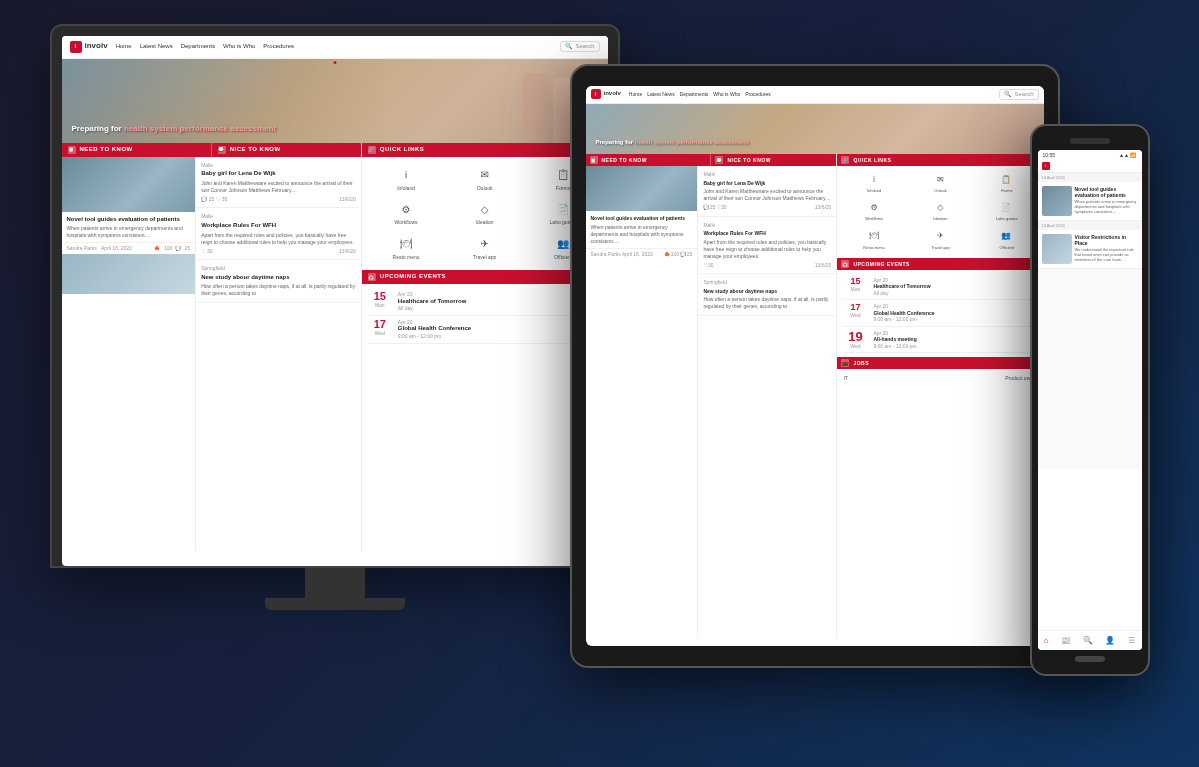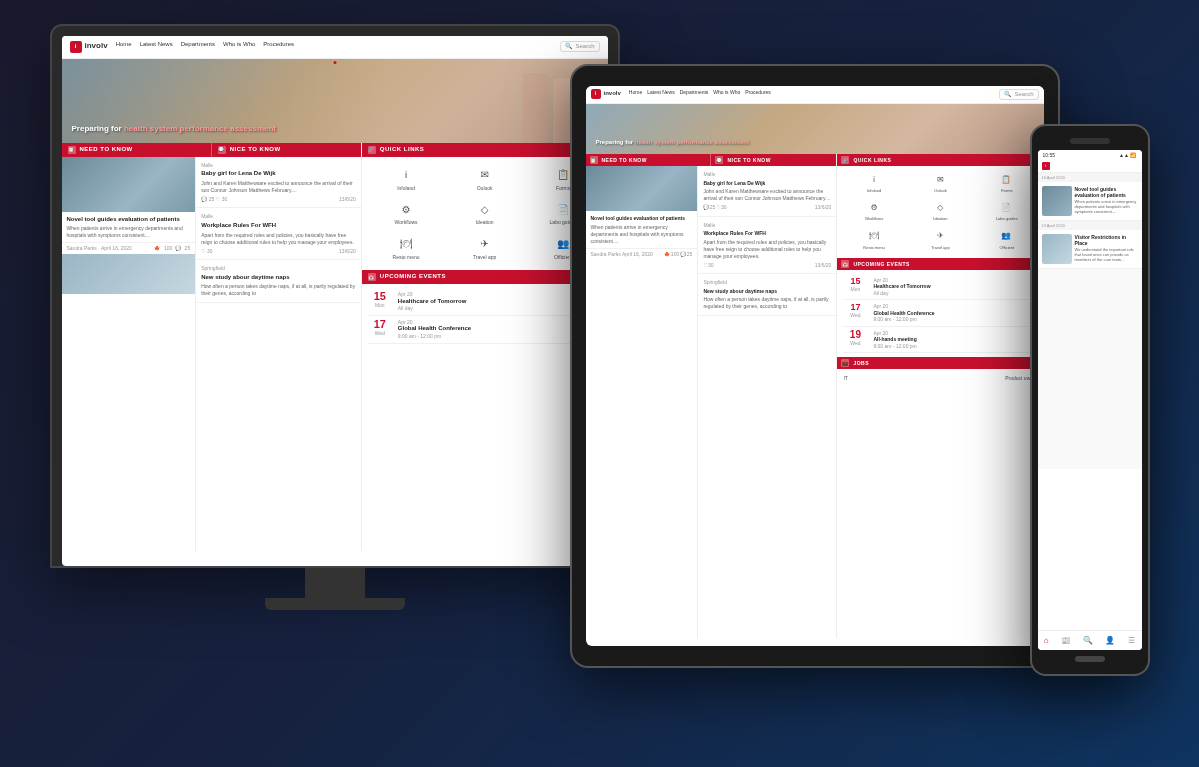--- a/index.html
+++ b/index.html
@@ -117,21 +117,21 @@
     
     .screen-content {
       font-size: 8px;
       line-height: 1.3;
       overflow: hidden;
       height: 100%;
     }
 
     .nav-bar {
       display: flex;
-      align-items: flex-start;
+      align-items: center;
       padding: 5px 8px;
       background: #fff;
       border-bottom: 1px solid #eee;
       gap: 8px;
       min-height: 22px;
     }
     .nav-logo {
       display: flex;
       align-items: center;
       gap: 3px;
@@ -791,21 +791,21 @@
                     <span class="event-dow">Wed</span>
                   </div>
                   <div class="event-info">
                     <div class="event-month">Apr 20</div>
                     <div class="event-title" style="font-size:5px;">Global Health Conference</div>
                     <div class="event-time">9:00 am - 12:00 pm</div>
                   </div>
                 </div>
                 <div class="event-item">
                   <div class="event-date-block">
-                    <span class="event-day" style="font-size:10px;">19</span>
+                    <span class="event-day" style="font-size:13px;">19</span>
                     <span class="event-dow">Wed</span>
                   </div>
                   <div class="event-info">
                     <div class="event-month">Apr 20</div>
                     <div class="event-title" style="font-size:5px;">All-hands meeting</div>
                     <div class="event-time">9:00 am - 12:00 pm</div>
                   </div>
                 </div>
               </div>
 

